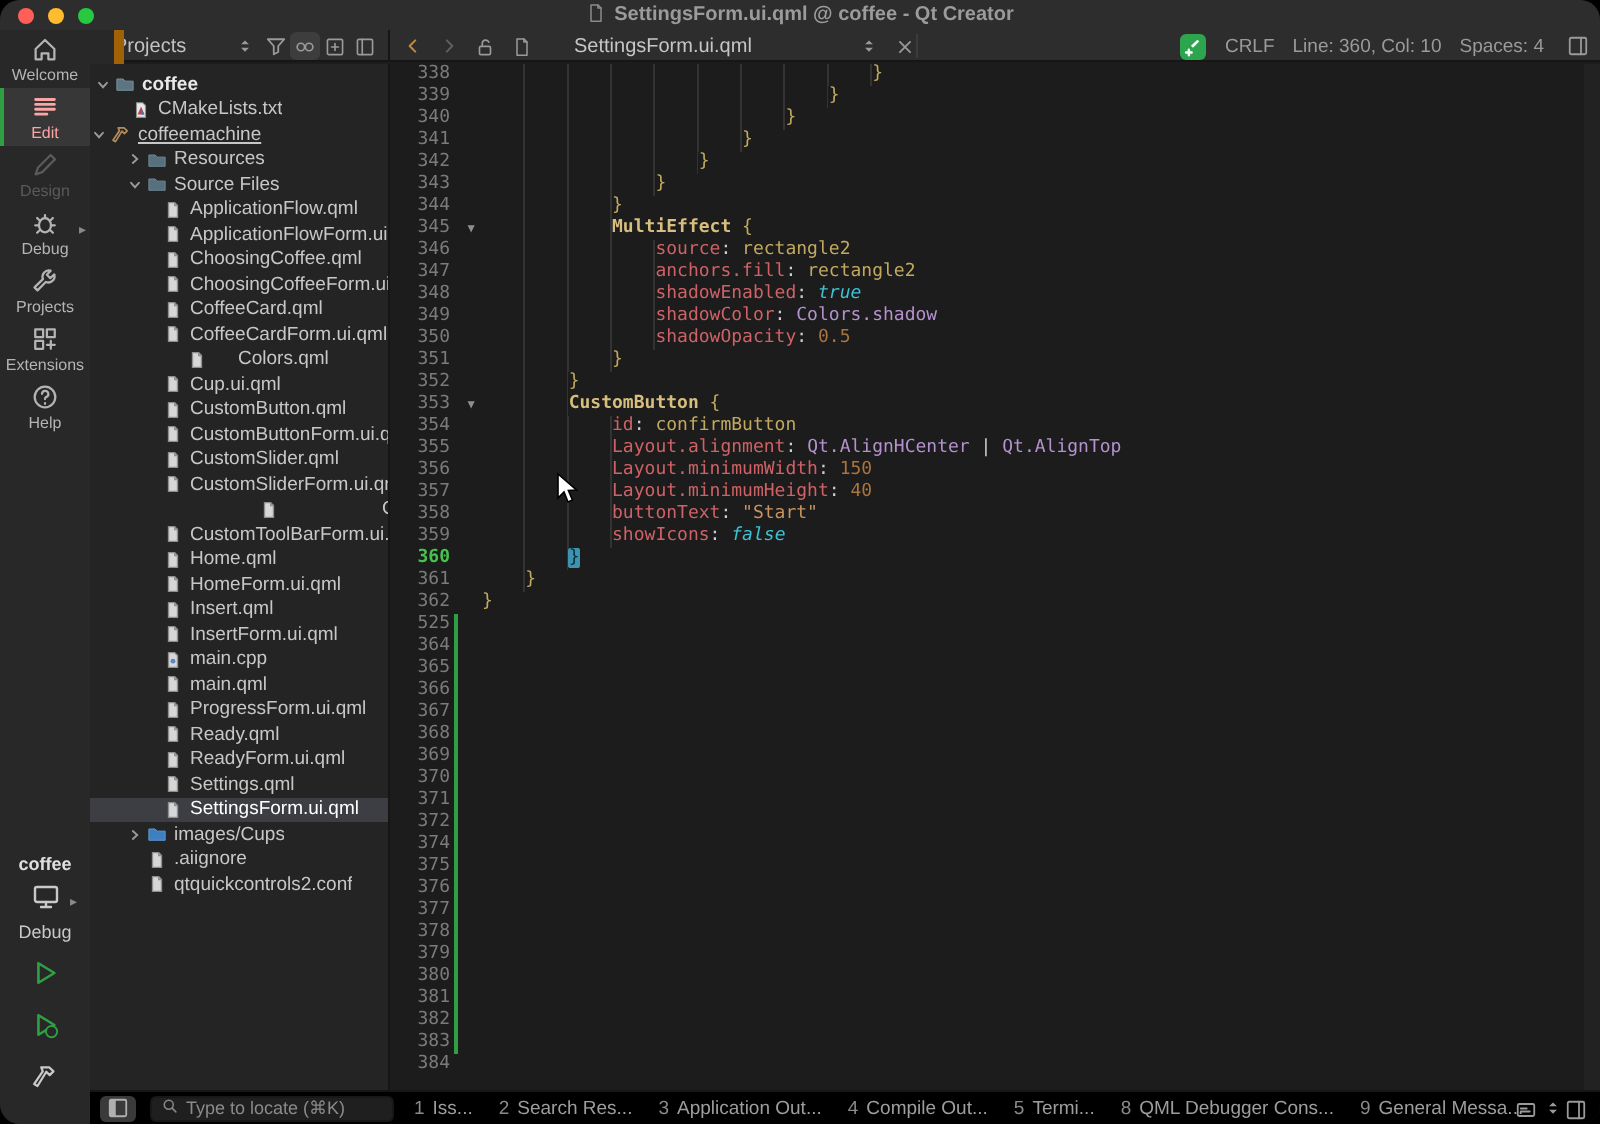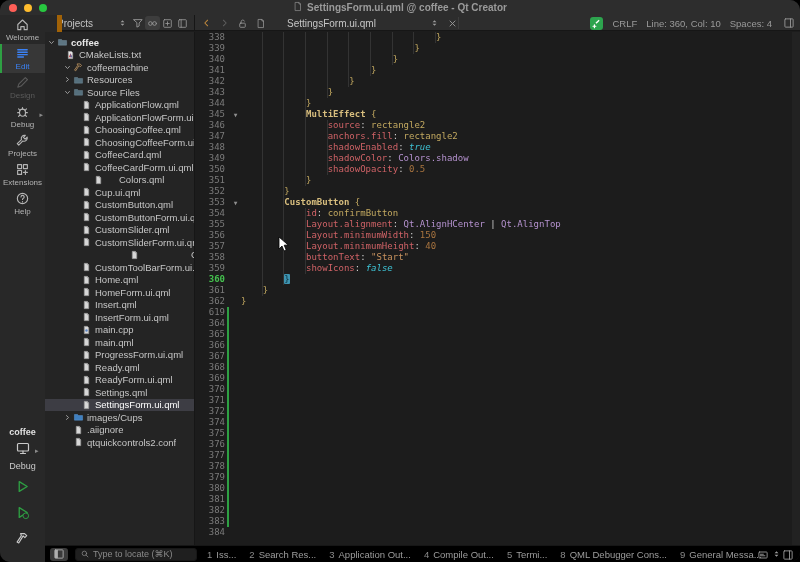--- a/index.html
+++ b/index.html
@@ -32,21 +32,21 @@
   #tab-close{position:absolute;left:250px;top:1px;}
   #doc-divider{position:absolute;left:263px;top:2px;width:1px;height:12px;background:#3c3c3c;}
   #status-right{position:absolute;right:4px;top:0;height:16px;display:flex;align-items:center;gap:9px;color:#9a9a9a;font-size:9.5px;}
   #vcs-badge{width:13px;height:13px;border-radius:3px;background:#2da44e;display:flex;align-items:center;justify-content:center;}
 
   
   #rail{position:absolute;left:0;top:15px;width:62px;height:547px;background:#282828;border-right:5px solid #a16207;}
   .mode-item{position:relative;width:45px;height:29px;display:flex;flex-direction:column;align-items:center;justify-content:center;color:#b4b4b4;}
   .mode-item .micon{height:15px;display:flex;align-items:center;}
   .mode-item .mlabel{font-size:8px;margin-top:1px;}
-  .mode-item.active{background:rgba(255,255,255,0.07);color:#3b82f6;text-align:right;}
+  .mode-item.active{background:rgba(255,255,255,0.07);color:#fca5a5;text-align:right;}
   .mode-item.active::before{content:"";position:absolute;left:0;top:0;width:2px;height:100%;background:#2ea043;}
   .mode-item.disabled{color:#5a5a5a;}
   .mode-item .subarrow{position:absolute;right:2px;top:9px;font-size:7px;color:#8a8a8a;}
   #rail-bottom{position:absolute;left:0;top:408px;width:45px;display:flex;flex-direction:column;align-items:center;}
   #rail-proj{color:#e0e0e0;font-size:9px;font-weight:bold;margin-top:4px;}
   #kit-btn{position:relative;margin-top:4px;color:#c9c9c9;height:18px;display:flex;align-items:center;}
   #kit-btn .subarrow{position:absolute;right:-8px;top:6px;font-size:7px;color:#8a8a8a;}
   #rail-kit{color:#c9c9c9;font-size:9px;margin-top:2px;}
   .run-btn{margin-top:9px;height:17px;display:flex;align-items:center;justify-content:center;color:#2ea043;}
   #build-btn{margin-top:9px;color:#c9c9c9;}
@@ -316,317 +316,317 @@
         <span class="chev"></span>
         <span class="ticon">
           <svg width="9" height="10" viewBox="0 0 16 16">
             <path d="M4 1.5h5.5L12 4v10.5H4z" fill="#e8e8e8" stroke="#8f8f8f" stroke-width="1"></path>
             <path d="M8 5l3 7H5z" fill="#c14545"></path>
             <path d="M8 5l3 7H8z" fill="#4a6fb5"></path>
           </svg>
         </span>
         <span class="tlabel">CMakeLists.txt</span>
       </div>
+      <div class="trow" style="padding-left: 0; text-decoration: underline;">
+        <span class="chev">
+          <svg width="7" height="7" viewBox="0 0 16 16" fill="none" stroke="currentColor" stroke-width="2.2" stroke-linecap="round">
+            <path d="M3.5 5.5L8 10.5l4.5-5"></path>
+          </svg>
+        </span>
+        <span class="ticon">
+          <svg width="11" height="11" viewBox="0 0 16 16" fill="none" stroke="#b08a5a" stroke-width="1.3" stroke-linejoin="round">
+            <path d="M6 2.8h4.2L12.5 5l-2 2-1.8-1.8L4 12.8l-1.8-1L6.8 5z"></path>
+          </svg>
+        </span>
+        <span class="tlabel">coffeemachine</span>
+      </div>
+      <div class="trow" style="padding-left: 18px;">
+        <span class="chev">
+          <svg width="7" height="7" viewBox="0 0 16 16" fill="none" stroke="currentColor" stroke-width="2.2" stroke-linecap="round">
+            <path d="M5.5 3.5L10.5 8l-5 4.5"></path>
+          </svg>
+        </span>
+        <span class="ticon">
+          <svg width="11" height="10" viewBox="0 0 16 16">
+            <path d="M1.5 4h5l1.5 1.7h6.5V13h-13z" fill="#56707d" stroke="#6e8794" stroke-width="0.8"></path>
+          </svg>
+        </span>
+        <span class="tlabel">Resources</span>
+      </div>
       <div class="trow" style="padding-left: 18px;">
         <span class="chev">
           <svg width="7" height="7" viewBox="0 0 16 16" fill="none" stroke="currentColor" stroke-width="2.2" stroke-linecap="round">
             <path d="M3.5 5.5L8 10.5l4.5-5"></path>
           </svg>
         </span>
         <span class="ticon">
-          <svg width="11" height="11" viewBox="0 0 16 16" fill="none" stroke="#b08a5a" stroke-width="1.3" stroke-linejoin="round">
-            <path d="M6 2.8h4.2L12.5 5l-2 2-1.8-1.8L4 12.8l-1.8-1L6.8 5z"></path>
-          </svg>
-        </span>
-        <span class="tlabel">coffeemachine</span>
+          <svg width="11" height="10" viewBox="0 0 16 16">
+            <path d="M1.5 4h5l1.5 1.7h6.5V13h-13z" fill="#56707d" stroke="#6e8794" stroke-width="0.8"></path>
+          </svg>
+        </span>
+        <span class="tlabel">Source Files</span>
+      </div>
+      <div class="trow" style="padding-left: 26px;">
+        <span class="chev"></span>
+        <span class="ticon">
+          <svg width="9" height="10" viewBox="0 0 16 16" fill="none" stroke="#a9a9a9" stroke-width="1.2">
+            <path d="M4 1.5h5.5L12 4v10.5H4z" fill="#d7d7d7" stroke="#8f8f8f"></path>
+            <path d="M9.5 1.5V4H12" stroke="#8f8f8f"></path>
+          </svg>
+        </span>
+        <span class="tlabel">ApplicationFlow.qml</span>
+      </div>
+      <div class="trow" style="padding-left: 26px;">
+        <span class="chev"></span>
+        <span class="ticon">
+          <svg width="9" height="10" viewBox="0 0 16 16" fill="none" stroke="#a9a9a9" stroke-width="1.2">
+            <path d="M4 1.5h5.5L12 4v10.5H4z" fill="#d7d7d7" stroke="#8f8f8f"></path>
+            <path d="M9.5 1.5V4H12" stroke="#8f8f8f"></path>
+          </svg>
+        </span>
+        <span class="tlabel">ApplicationFlowForm.ui.qml</span>
+      </div>
+      <div class="trow" style="padding-left: 26px;">
+        <span class="chev"></span>
+        <span class="ticon">
+          <svg width="9" height="10" viewBox="0 0 16 16" fill="none" stroke="#a9a9a9" stroke-width="1.2">
+            <path d="M4 1.5h5.5L12 4v10.5H4z" fill="#d7d7d7" stroke="#8f8f8f"></path>
+            <path d="M9.5 1.5V4H12" stroke="#8f8f8f"></path>
+          </svg>
+        </span>
+        <span class="tlabel">ChoosingCoffee.qml</span>
+      </div>
+      <div class="trow" style="padding-left: 26px;">
+        <span class="chev"></span>
+        <span class="ticon">
+          <svg width="9" height="10" viewBox="0 0 16 16" fill="none" stroke="#a9a9a9" stroke-width="1.2">
+            <path d="M4 1.5h5.5L12 4v10.5H4z" fill="#d7d7d7" stroke="#8f8f8f"></path>
+            <path d="M9.5 1.5V4H12" stroke="#8f8f8f"></path>
+          </svg>
+        </span>
+        <span class="tlabel">ChoosingCoffeeForm.ui.qml</span>
+      </div>
+      <div class="trow" style="padding-left: 26px;">
+        <span class="chev"></span>
+        <span class="ticon">
+          <svg width="9" height="10" viewBox="0 0 16 16" fill="none" stroke="#a9a9a9" stroke-width="1.2">
+            <path d="M4 1.5h5.5L12 4v10.5H4z" fill="#d7d7d7" stroke="#8f8f8f"></path>
+            <path d="M9.5 1.5V4H12" stroke="#8f8f8f"></path>
+          </svg>
+        </span>
+        <span class="tlabel">CoffeeCard.qml</span>
+      </div>
+      <div class="trow" style="padding-left: 26px;">
+        <span class="chev"></span>
+        <span class="ticon">
+          <svg width="9" height="10" viewBox="0 0 16 16" fill="none" stroke="#a9a9a9" stroke-width="1.2">
+            <path d="M4 1.5h5.5L12 4v10.5H4z" fill="#d7d7d7" stroke="#8f8f8f"></path>
+            <path d="M9.5 1.5V4H12" stroke="#8f8f8f"></path>
+          </svg>
+        </span>
+        <span class="tlabel">CoffeeCardForm.ui.qml</span>
+      </div>
+      <div class="trow" style="padding-left: 26px; gap: 12px;">
+        <span class="chev"></span>
+        <span class="ticon">
+          <svg width="9" height="10" viewBox="0 0 16 16" fill="none" stroke="#a9a9a9" stroke-width="1.2">
+            <path d="M4 1.5h5.5L12 4v10.5H4z" fill="#d7d7d7" stroke="#8f8f8f"></path>
+            <path d="M9.5 1.5V4H12" stroke="#8f8f8f"></path>
+          </svg>
+        </span>
+        <span class="tlabel">Colors.qml</span>
+      </div>
+      <div class="trow" style="padding-left: 26px;">
+        <span class="chev"></span>
+        <span class="ticon">
+          <svg width="9" height="10" viewBox="0 0 16 16" fill="none" stroke="#a9a9a9" stroke-width="1.2">
+            <path d="M4 1.5h5.5L12 4v10.5H4z" fill="#d7d7d7" stroke="#8f8f8f"></path>
+            <path d="M9.5 1.5V4H12" stroke="#8f8f8f"></path>
+          </svg>
+        </span>
+        <span class="tlabel">Cup.ui.qml</span>
+      </div>
+      <div class="trow" style="padding-left: 26px;">
+        <span class="chev"></span>
+        <span class="ticon">
+          <svg width="9" height="10" viewBox="0 0 16 16" fill="none" stroke="#a9a9a9" stroke-width="1.2">
+            <path d="M4 1.5h5.5L12 4v10.5H4z" fill="#d7d7d7" stroke="#8f8f8f"></path>
+            <path d="M9.5 1.5V4H12" stroke="#8f8f8f"></path>
+          </svg>
+        </span>
+        <span class="tlabel">CustomButton.qml</span>
+      </div>
+      <div class="trow" style="padding-left: 26px;">
+        <span class="chev"></span>
+        <span class="ticon">
+          <svg width="9" height="10" viewBox="0 0 16 16" fill="none" stroke="#a9a9a9" stroke-width="1.2">
+            <path d="M4 1.5h5.5L12 4v10.5H4z" fill="#d7d7d7" stroke="#8f8f8f"></path>
+            <path d="M9.5 1.5V4H12" stroke="#8f8f8f"></path>
+          </svg>
+        </span>
+        <span class="tlabel">CustomButtonForm.ui.qml</span>
+      </div>
+      <div class="trow" style="padding-left: 26px;">
+        <span class="chev"></span>
+        <span class="ticon">
+          <svg width="9" height="10" viewBox="0 0 16 16" fill="none" stroke="#a9a9a9" stroke-width="1.2">
+            <path d="M4 1.5h5.5L12 4v10.5H4z" fill="#d7d7d7" stroke="#8f8f8f"></path>
+            <path d="M9.5 1.5V4H12" stroke="#8f8f8f"></path>
+          </svg>
+        </span>
+        <span class="tlabel">CustomSlider.qml</span>
+      </div>
+      <div class="trow" style="padding-left: 26px;">
+        <span class="chev"></span>
+        <span class="ticon">
+          <svg width="9" height="10" viewBox="0 0 16 16" fill="none" stroke="#a9a9a9" stroke-width="1.2">
+            <path d="M4 1.5h5.5L12 4v10.5H4z" fill="#d7d7d7" stroke="#8f8f8f"></path>
+            <path d="M9.5 1.5V4H12" stroke="#8f8f8f"></path>
+          </svg>
+        </span>
+        <span class="tlabel">CustomSliderForm.ui.qml</span>
+      </div>
+      <div class="trow" style="padding-left: 26px; gap: 48px;">
+        <span class="chev"></span>
+        <span class="ticon">
+          <svg width="9" height="10" viewBox="0 0 16 16" fill="none" stroke="#a9a9a9" stroke-width="1.2">
+            <path d="M4 1.5h5.5L12 4v10.5H4z" fill="#d7d7d7" stroke="#8f8f8f"></path>
+            <path d="M9.5 1.5V4H12" stroke="#8f8f8f"></path>
+          </svg>
+        </span>
+        <span class="tlabel">CustomToolBar.qml</span>
+      </div>
+      <div class="trow" style="padding-left: 26px;">
+        <span class="chev"></span>
+        <span class="ticon">
+          <svg width="9" height="10" viewBox="0 0 16 16" fill="none" stroke="#a9a9a9" stroke-width="1.2">
+            <path d="M4 1.5h5.5L12 4v10.5H4z" fill="#d7d7d7" stroke="#8f8f8f"></path>
+            <path d="M9.5 1.5V4H12" stroke="#8f8f8f"></path>
+          </svg>
+        </span>
+        <span class="tlabel">CustomToolBarForm.ui.qml</span>
+      </div>
+      <div class="trow" style="padding-left: 26px;">
+        <span class="chev"></span>
+        <span class="ticon">
+          <svg width="9" height="10" viewBox="0 0 16 16" fill="none" stroke="#a9a9a9" stroke-width="1.2">
+            <path d="M4 1.5h5.5L12 4v10.5H4z" fill="#d7d7d7" stroke="#8f8f8f"></path>
+            <path d="M9.5 1.5V4H12" stroke="#8f8f8f"></path>
+          </svg>
+        </span>
+        <span class="tlabel">Home.qml</span>
+      </div>
+      <div class="trow" style="padding-left: 26px;">
+        <span class="chev"></span>
+        <span class="ticon">
+          <svg width="9" height="10" viewBox="0 0 16 16" fill="none" stroke="#a9a9a9" stroke-width="1.2">
+            <path d="M4 1.5h5.5L12 4v10.5H4z" fill="#d7d7d7" stroke="#8f8f8f"></path>
+            <path d="M9.5 1.5V4H12" stroke="#8f8f8f"></path>
+          </svg>
+        </span>
+        <span class="tlabel">HomeForm.ui.qml</span>
+      </div>
+      <div class="trow" style="padding-left: 26px;">
+        <span class="chev"></span>
+        <span class="ticon">
+          <svg width="9" height="10" viewBox="0 0 16 16" fill="none" stroke="#a9a9a9" stroke-width="1.2">
+            <path d="M4 1.5h5.5L12 4v10.5H4z" fill="#d7d7d7" stroke="#8f8f8f"></path>
+            <path d="M9.5 1.5V4H12" stroke="#8f8f8f"></path>
+          </svg>
+        </span>
+        <span class="tlabel">Insert.qml</span>
+      </div>
+      <div class="trow" style="padding-left: 26px;">
+        <span class="chev"></span>
+        <span class="ticon">
+          <svg width="9" height="10" viewBox="0 0 16 16" fill="none" stroke="#a9a9a9" stroke-width="1.2">
+            <path d="M4 1.5h5.5L12 4v10.5H4z" fill="#d7d7d7" stroke="#8f8f8f"></path>
+            <path d="M9.5 1.5V4H12" stroke="#8f8f8f"></path>
+          </svg>
+        </span>
+        <span class="tlabel">InsertForm.ui.qml</span>
+      </div>
+      <div class="trow" style="padding-left: 26px;">
+        <span class="chev"></span>
+        <span class="ticon">
+          <svg width="9" height="10" viewBox="0 0 16 16">
+            <path d="M4 1.5h5.5L12 4v10.5H4z" fill="#d7d7d7" stroke="#8f8f8f" stroke-width="1.2"></path>
+            <circle cx="8" cy="9" r="2.2" fill="#5d86c5"></circle>
+          </svg>
+        </span>
+        <span class="tlabel">main.cpp</span>
+      </div>
+      <div class="trow" style="padding-left: 26px;">
+        <span class="chev"></span>
+        <span class="ticon">
+          <svg width="9" height="10" viewBox="0 0 16 16" fill="none" stroke="#a9a9a9" stroke-width="1.2">
+            <path d="M4 1.5h5.5L12 4v10.5H4z" fill="#d7d7d7" stroke="#8f8f8f"></path>
+            <path d="M9.5 1.5V4H12" stroke="#8f8f8f"></path>
+          </svg>
+        </span>
+        <span class="tlabel">main.qml</span>
+      </div>
+      <div class="trow" style="padding-left: 26px;">
+        <span class="chev"></span>
+        <span class="ticon">
+          <svg width="9" height="10" viewBox="0 0 16 16" fill="none" stroke="#a9a9a9" stroke-width="1.2">
+            <path d="M4 1.5h5.5L12 4v10.5H4z" fill="#d7d7d7" stroke="#8f8f8f"></path>
+            <path d="M9.5 1.5V4H12" stroke="#8f8f8f"></path>
+          </svg>
+        </span>
+        <span class="tlabel">ProgressForm.ui.qml</span>
+      </div>
+      <div class="trow" style="padding-left: 26px;">
+        <span class="chev"></span>
+        <span class="ticon">
+          <svg width="9" height="10" viewBox="0 0 16 16" fill="none" stroke="#a9a9a9" stroke-width="1.2">
+            <path d="M4 1.5h5.5L12 4v10.5H4z" fill="#d7d7d7" stroke="#8f8f8f"></path>
+            <path d="M9.5 1.5V4H12" stroke="#8f8f8f"></path>
+          </svg>
+        </span>
+        <span class="tlabel">Ready.qml</span>
+      </div>
+      <div class="trow" style="padding-left: 26px; align-items: center;">
+        <span class="chev"></span>
+        <span class="ticon">
+          <svg width="9" height="10" viewBox="0 0 16 16" fill="none" stroke="#a9a9a9" stroke-width="1.2">
+            <path d="M4 1.5h5.5L12 4v10.5H4z" fill="#d7d7d7" stroke="#8f8f8f"></path>
+            <path d="M9.5 1.5V4H12" stroke="#8f8f8f"></path>
+          </svg>
+        </span>
+        <span class="tlabel">ReadyForm.ui.qml</span>
+      </div>
+      <div class="trow" style="padding-left: 26px;">
+        <span class="chev"></span>
+        <span class="ticon">
+          <svg width="9" height="10" viewBox="0 0 16 16" fill="none" stroke="#a9a9a9" stroke-width="1.2">
+            <path d="M4 1.5h5.5L12 4v10.5H4z" fill="#d7d7d7" stroke="#8f8f8f"></path>
+            <path d="M9.5 1.5V4H12" stroke="#8f8f8f"></path>
+          </svg>
+        </span>
+        <span class="tlabel">Settings.qml</span>
+      </div>
+      <div class="trow sel" style="padding-left: 26px;">
+        <span class="chev"></span>
+        <span class="ticon">
+          <svg width="9" height="10" viewBox="0 0 16 16" fill="none" stroke="#a9a9a9" stroke-width="1.2">
+            <path d="M4 1.5h5.5L12 4v10.5H4z" fill="#d7d7d7" stroke="#8f8f8f"></path>
+            <path d="M9.5 1.5V4H12" stroke="#8f8f8f"></path>
+          </svg>
+        </span>
+        <span class="tlabel">SettingsForm.ui.qml</span>
       </div>
       <div class="trow" style="padding-left: 18px;">
         <span class="chev">
           <svg width="7" height="7" viewBox="0 0 16 16" fill="none" stroke="currentColor" stroke-width="2.2" stroke-linecap="round">
             <path d="M5.5 3.5L10.5 8l-5 4.5"></path>
           </svg>
         </span>
         <span class="ticon">
           <svg width="11" height="10" viewBox="0 0 16 16">
-            <path d="M1.5 4h5l1.5 1.7h6.5V13h-13z" fill="#56707d" stroke="#6e8794" stroke-width="0.8"></path>
-          </svg>
-        </span>
-        <span class="tlabel">Resources</span>
-      </div>
-      <div class="trow" style="padding-left: 18px;">
-        <span class="chev">
-          <svg width="7" height="7" viewBox="0 0 16 16" fill="none" stroke="currentColor" stroke-width="2.2" stroke-linecap="round">
-            <path d="M3.5 5.5L8 10.5l4.5-5"></path>
-          </svg>
-        </span>
-        <span class="ticon">
-          <svg width="11" height="10" viewBox="0 0 16 16">
-            <path d="M1.5 4h5l1.5 1.7h6.5V13h-13z" fill="#56707d" stroke="#6e8794" stroke-width="0.8"></path>
-          </svg>
-        </span>
-        <span class="tlabel">Source Files</span>
-      </div>
-      <div class="trow" style="padding-left: 26px;">
-        <span class="chev"></span>
-        <span class="ticon">
-          <svg width="9" height="10" viewBox="0 0 16 16" fill="none" stroke="#a9a9a9" stroke-width="1.2">
-            <path d="M4 1.5h5.5L12 4v10.5H4z" fill="#d7d7d7" stroke="#8f8f8f"></path>
-            <path d="M9.5 1.5V4H12" stroke="#8f8f8f"></path>
-          </svg>
-        </span>
-        <span class="tlabel">ApplicationFlow.qml</span>
-      </div>
-      <div class="trow" style="padding-left: 26px;">
-        <span class="chev"></span>
-        <span class="ticon">
-          <svg width="9" height="10" viewBox="0 0 16 16" fill="none" stroke="#a9a9a9" stroke-width="1.2">
-            <path d="M4 1.5h5.5L12 4v10.5H4z" fill="#d7d7d7" stroke="#8f8f8f"></path>
-            <path d="M9.5 1.5V4H12" stroke="#8f8f8f"></path>
-          </svg>
-        </span>
-        <span class="tlabel">ApplicationFlowForm.ui.qml</span>
-      </div>
-      <div class="trow" style="padding-left: 26px;">
-        <span class="chev"></span>
-        <span class="ticon">
-          <svg width="9" height="10" viewBox="0 0 16 16" fill="none" stroke="#a9a9a9" stroke-width="1.2">
-            <path d="M4 1.5h5.5L12 4v10.5H4z" fill="#d7d7d7" stroke="#8f8f8f"></path>
-            <path d="M9.5 1.5V4H12" stroke="#8f8f8f"></path>
-          </svg>
-        </span>
-        <span class="tlabel">ChoosingCoffee.qml</span>
-      </div>
-      <div class="trow" style="padding-left: 26px;">
-        <span class="chev"></span>
-        <span class="ticon">
-          <svg width="9" height="10" viewBox="0 0 16 16" fill="none" stroke="#a9a9a9" stroke-width="1.2">
-            <path d="M4 1.5h5.5L12 4v10.5H4z" fill="#d7d7d7" stroke="#8f8f8f"></path>
-            <path d="M9.5 1.5V4H12" stroke="#8f8f8f"></path>
-          </svg>
-        </span>
-        <span class="tlabel">ChoosingCoffeeForm.ui.qml</span>
-      </div>
-      <div class="trow" style="padding-left: 26px;">
-        <span class="chev"></span>
-        <span class="ticon">
-          <svg width="9" height="10" viewBox="0 0 16 16" fill="none" stroke="#a9a9a9" stroke-width="1.2">
-            <path d="M4 1.5h5.5L12 4v10.5H4z" fill="#d7d7d7" stroke="#8f8f8f"></path>
-            <path d="M9.5 1.5V4H12" stroke="#8f8f8f"></path>
-          </svg>
-        </span>
-        <span class="tlabel">CoffeeCard.qml</span>
-      </div>
-      <div class="trow" style="padding-left: 26px;">
-        <span class="chev"></span>
-        <span class="ticon">
-          <svg width="9" height="10" viewBox="0 0 16 16" fill="none" stroke="#a9a9a9" stroke-width="1.2">
-            <path d="M4 1.5h5.5L12 4v10.5H4z" fill="#d7d7d7" stroke="#8f8f8f"></path>
-            <path d="M9.5 1.5V4H12" stroke="#8f8f8f"></path>
-          </svg>
-        </span>
-        <span class="tlabel">CoffeeCardForm.ui.qml</span>
-      </div>
-      <div class="trow" style="padding-left: 26px; gap: 12px;">
-        <span class="chev"></span>
-        <span class="ticon">
-          <svg width="9" height="10" viewBox="0 0 16 16" fill="none" stroke="#a9a9a9" stroke-width="1.2">
-            <path d="M4 1.5h5.5L12 4v10.5H4z" fill="#d7d7d7" stroke="#8f8f8f"></path>
-            <path d="M9.5 1.5V4H12" stroke="#8f8f8f"></path>
-          </svg>
-        </span>
-        <span class="tlabel">Colors.qml</span>
-      </div>
-      <div class="trow" style="padding-left: 26px;">
-        <span class="chev"></span>
-        <span class="ticon">
-          <svg width="9" height="10" viewBox="0 0 16 16" fill="none" stroke="#a9a9a9" stroke-width="1.2">
-            <path d="M4 1.5h5.5L12 4v10.5H4z" fill="#d7d7d7" stroke="#8f8f8f"></path>
-            <path d="M9.5 1.5V4H12" stroke="#8f8f8f"></path>
-          </svg>
-        </span>
-        <span class="tlabel">Cup.ui.qml</span>
-      </div>
-      <div class="trow" style="padding-left: 26px;">
-        <span class="chev"></span>
-        <span class="ticon">
-          <svg width="9" height="10" viewBox="0 0 16 16" fill="none" stroke="#a9a9a9" stroke-width="1.2">
-            <path d="M4 1.5h5.5L12 4v10.5H4z" fill="#d7d7d7" stroke="#8f8f8f"></path>
-            <path d="M9.5 1.5V4H12" stroke="#8f8f8f"></path>
-          </svg>
-        </span>
-        <span class="tlabel">CustomButton.qml</span>
-      </div>
-      <div class="trow" style="padding-left: 26px;">
-        <span class="chev"></span>
-        <span class="ticon">
-          <svg width="9" height="10" viewBox="0 0 16 16" fill="none" stroke="#a9a9a9" stroke-width="1.2">
-            <path d="M4 1.5h5.5L12 4v10.5H4z" fill="#d7d7d7" stroke="#8f8f8f"></path>
-            <path d="M9.5 1.5V4H12" stroke="#8f8f8f"></path>
-          </svg>
-        </span>
-        <span class="tlabel">CustomButtonForm.ui.qml</span>
-      </div>
-      <div class="trow" style="padding-left: 26px;">
-        <span class="chev"></span>
-        <span class="ticon">
-          <svg width="9" height="10" viewBox="0 0 16 16" fill="none" stroke="#a9a9a9" stroke-width="1.2">
-            <path d="M4 1.5h5.5L12 4v10.5H4z" fill="#d7d7d7" stroke="#8f8f8f"></path>
-            <path d="M9.5 1.5V4H12" stroke="#8f8f8f"></path>
-          </svg>
-        </span>
-        <span class="tlabel">CustomSlider.qml</span>
-      </div>
-      <div class="trow" style="padding-left: 26px;">
-        <span class="chev"></span>
-        <span class="ticon">
-          <svg width="9" height="10" viewBox="0 0 16 16" fill="none" stroke="#a9a9a9" stroke-width="1.2">
-            <path d="M4 1.5h5.5L12 4v10.5H4z" fill="#d7d7d7" stroke="#8f8f8f"></path>
-            <path d="M9.5 1.5V4H12" stroke="#8f8f8f"></path>
-          </svg>
-        </span>
-        <span class="tlabel">CustomSliderForm.ui.qml</span>
-      </div>
-      <div class="trow" style="padding-left: 26px; gap: 48px;">
-        <span class="chev"></span>
-        <span class="ticon">
-          <svg width="9" height="10" viewBox="0 0 16 16" fill="none" stroke="#a9a9a9" stroke-width="1.2">
-            <path d="M4 1.5h5.5L12 4v10.5H4z" fill="#d7d7d7" stroke="#8f8f8f"></path>
-            <path d="M9.5 1.5V4H12" stroke="#8f8f8f"></path>
-          </svg>
-        </span>
-        <span class="tlabel">CustomToolBar.qml</span>
-      </div>
-      <div class="trow" style="padding-left: 26px;">
-        <span class="chev"></span>
-        <span class="ticon">
-          <svg width="9" height="10" viewBox="0 0 16 16" fill="none" stroke="#a9a9a9" stroke-width="1.2">
-            <path d="M4 1.5h5.5L12 4v10.5H4z" fill="#d7d7d7" stroke="#8f8f8f"></path>
-            <path d="M9.5 1.5V4H12" stroke="#8f8f8f"></path>
-          </svg>
-        </span>
-        <span class="tlabel">CustomToolBarForm.ui.qml</span>
-      </div>
-      <div class="trow" style="padding-left: 26px;">
-        <span class="chev"></span>
-        <span class="ticon">
-          <svg width="9" height="10" viewBox="0 0 16 16" fill="none" stroke="#a9a9a9" stroke-width="1.2">
-            <path d="M4 1.5h5.5L12 4v10.5H4z" fill="#d7d7d7" stroke="#8f8f8f"></path>
-            <path d="M9.5 1.5V4H12" stroke="#8f8f8f"></path>
-          </svg>
-        </span>
-        <span class="tlabel">Home.qml</span>
-      </div>
-      <div class="trow" style="padding-left: 26px;">
-        <span class="chev"></span>
-        <span class="ticon">
-          <svg width="9" height="10" viewBox="0 0 16 16" fill="none" stroke="#a9a9a9" stroke-width="1.2">
-            <path d="M4 1.5h5.5L12 4v10.5H4z" fill="#d7d7d7" stroke="#8f8f8f"></path>
-            <path d="M9.5 1.5V4H12" stroke="#8f8f8f"></path>
-          </svg>
-        </span>
-        <span class="tlabel">HomeForm.ui.qml</span>
-      </div>
-      <div class="trow" style="padding-left: 26px;">
-        <span class="chev"></span>
-        <span class="ticon">
-          <svg width="9" height="10" viewBox="0 0 16 16" fill="none" stroke="#a9a9a9" stroke-width="1.2">
-            <path d="M4 1.5h5.5L12 4v10.5H4z" fill="#d7d7d7" stroke="#8f8f8f"></path>
-            <path d="M9.5 1.5V4H12" stroke="#8f8f8f"></path>
-          </svg>
-        </span>
-        <span class="tlabel">Insert.qml</span>
-      </div>
-      <div class="trow" style="padding-left: 26px;">
-        <span class="chev"></span>
-        <span class="ticon">
-          <svg width="9" height="10" viewBox="0 0 16 16" fill="none" stroke="#a9a9a9" stroke-width="1.2">
-            <path d="M4 1.5h5.5L12 4v10.5H4z" fill="#d7d7d7" stroke="#8f8f8f"></path>
-            <path d="M9.5 1.5V4H12" stroke="#8f8f8f"></path>
-          </svg>
-        </span>
-        <span class="tlabel">InsertForm.ui.qml</span>
-      </div>
-      <div class="trow" style="padding-left: 26px;">
-        <span class="chev"></span>
-        <span class="ticon">
-          <svg width="9" height="10" viewBox="0 0 16 16">
-            <path d="M4 1.5h5.5L12 4v10.5H4z" fill="#d7d7d7" stroke="#8f8f8f" stroke-width="1.2"></path>
-            <circle cx="8" cy="9" r="2.2" fill="#5d86c5"></circle>
-          </svg>
-        </span>
-        <span class="tlabel">main.cpp</span>
-      </div>
-      <div class="trow" style="padding-left: 26px;">
-        <span class="chev"></span>
-        <span class="ticon">
-          <svg width="9" height="10" viewBox="0 0 16 16" fill="none" stroke="#a9a9a9" stroke-width="1.2">
-            <path d="M4 1.5h5.5L12 4v10.5H4z" fill="#d7d7d7" stroke="#8f8f8f"></path>
-            <path d="M9.5 1.5V4H12" stroke="#8f8f8f"></path>
-          </svg>
-        </span>
-        <span class="tlabel">main.qml</span>
-      </div>
-      <div class="trow" style="padding-left: 26px;">
-        <span class="chev"></span>
-        <span class="ticon">
-          <svg width="9" height="10" viewBox="0 0 16 16" fill="none" stroke="#a9a9a9" stroke-width="1.2">
-            <path d="M4 1.5h5.5L12 4v10.5H4z" fill="#d7d7d7" stroke="#8f8f8f"></path>
-            <path d="M9.5 1.5V4H12" stroke="#8f8f8f"></path>
-          </svg>
-        </span>
-        <span class="tlabel">ProgressForm.ui.qml</span>
-      </div>
-      <div class="trow" style="padding-left: 26px;">
-        <span class="chev"></span>
-        <span class="ticon">
-          <svg width="9" height="10" viewBox="0 0 16 16" fill="none" stroke="#a9a9a9" stroke-width="1.2">
-            <path d="M4 1.5h5.5L12 4v10.5H4z" fill="#d7d7d7" stroke="#8f8f8f"></path>
-            <path d="M9.5 1.5V4H12" stroke="#8f8f8f"></path>
-          </svg>
-        </span>
-        <span class="tlabel">Ready.qml</span>
-      </div>
-      <div class="trow" style="padding-left: 26px; align-items: center;">
-        <span class="chev"></span>
-        <span class="ticon">
-          <svg width="9" height="10" viewBox="0 0 16 16" fill="none" stroke="#a9a9a9" stroke-width="1.2">
-            <path d="M4 1.5h5.5L12 4v10.5H4z" fill="#d7d7d7" stroke="#8f8f8f"></path>
-            <path d="M9.5 1.5V4H12" stroke="#8f8f8f"></path>
-          </svg>
-        </span>
-        <span class="tlabel">ReadyForm.ui.qml</span>
-      </div>
-      <div class="trow" style="padding-left: 26px;">
-        <span class="chev"></span>
-        <span class="ticon">
-          <svg width="9" height="10" viewBox="0 0 16 16" fill="none" stroke="#a9a9a9" stroke-width="1.2">
-            <path d="M4 1.5h5.5L12 4v10.5H4z" fill="#d7d7d7" stroke="#8f8f8f"></path>
-            <path d="M9.5 1.5V4H12" stroke="#8f8f8f"></path>
-          </svg>
-        </span>
-        <span class="tlabel">Settings.qml</span>
-      </div>
-      <div class="trow sel" style="padding-left: 26px;">
-        <span class="chev"></span>
-        <span class="ticon">
-          <svg width="9" height="10" viewBox="0 0 16 16" fill="none" stroke="#a9a9a9" stroke-width="1.2">
-            <path d="M4 1.5h5.5L12 4v10.5H4z" fill="#d7d7d7" stroke="#8f8f8f"></path>
-            <path d="M9.5 1.5V4H12" stroke="#8f8f8f"></path>
-          </svg>
-        </span>
-        <span class="tlabel">SettingsForm.ui.qml</span>
-      </div>
-      <div class="trow" style="padding-left: 18px;">
-        <span class="chev">
-          <svg width="7" height="7" viewBox="0 0 16 16" fill="none" stroke="currentColor" stroke-width="2.2" stroke-linecap="round">
-            <path d="M5.5 3.5L10.5 8l-5 4.5"></path>
-          </svg>
-        </span>
-        <span class="ticon">
-          <svg width="11" height="10" viewBox="0 0 16 16">
             <path d="M1.5 4h5l1.5 1.7h6.5V13h-13z" fill="#3f7fbf" stroke="#5d99d4" stroke-width="0.8"></path>
           </svg>
         </span>
         <span class="tlabel">images/Cups</span>
       </div>
       <div class="trow" style="padding-left: 18px;">
         <span class="chev"></span>
         <span class="ticon">
           <svg width="9" height="10" viewBox="0 0 16 16" fill="none" stroke="#a9a9a9" stroke-width="1.2">
             <path d="M4 1.5h5.5L12 4v10.5H4z" fill="#d7d7d7" stroke="#8f8f8f"></path>
@@ -793,21 +793,21 @@
           <span class="fold"></span>
           <span class="ct"><span class="ind" style="width: 4ch;"></span><span class="tk-br">}</span></span>
         </div>
         <div class="cl">
           <span class="ln">362</span>
           <span class="vcsbar"></span>
           <span class="fold"></span>
           <span class="ct"><span class="tk-br">}</span></span>
         </div>
         <div class="cl">
-          <span class="ln">619</span>
+          <span class="ln">525</span>
           <span class="vcsbar g"></span>
           <span class="fold"></span>
           <span class="ct"></span>
         </div>
         <div class="cl">
           <span class="ln">364</span>
           <span class="vcsbar g"></span>
           <span class="fold"></span>
           <span class="ct"></span>
         </div>

